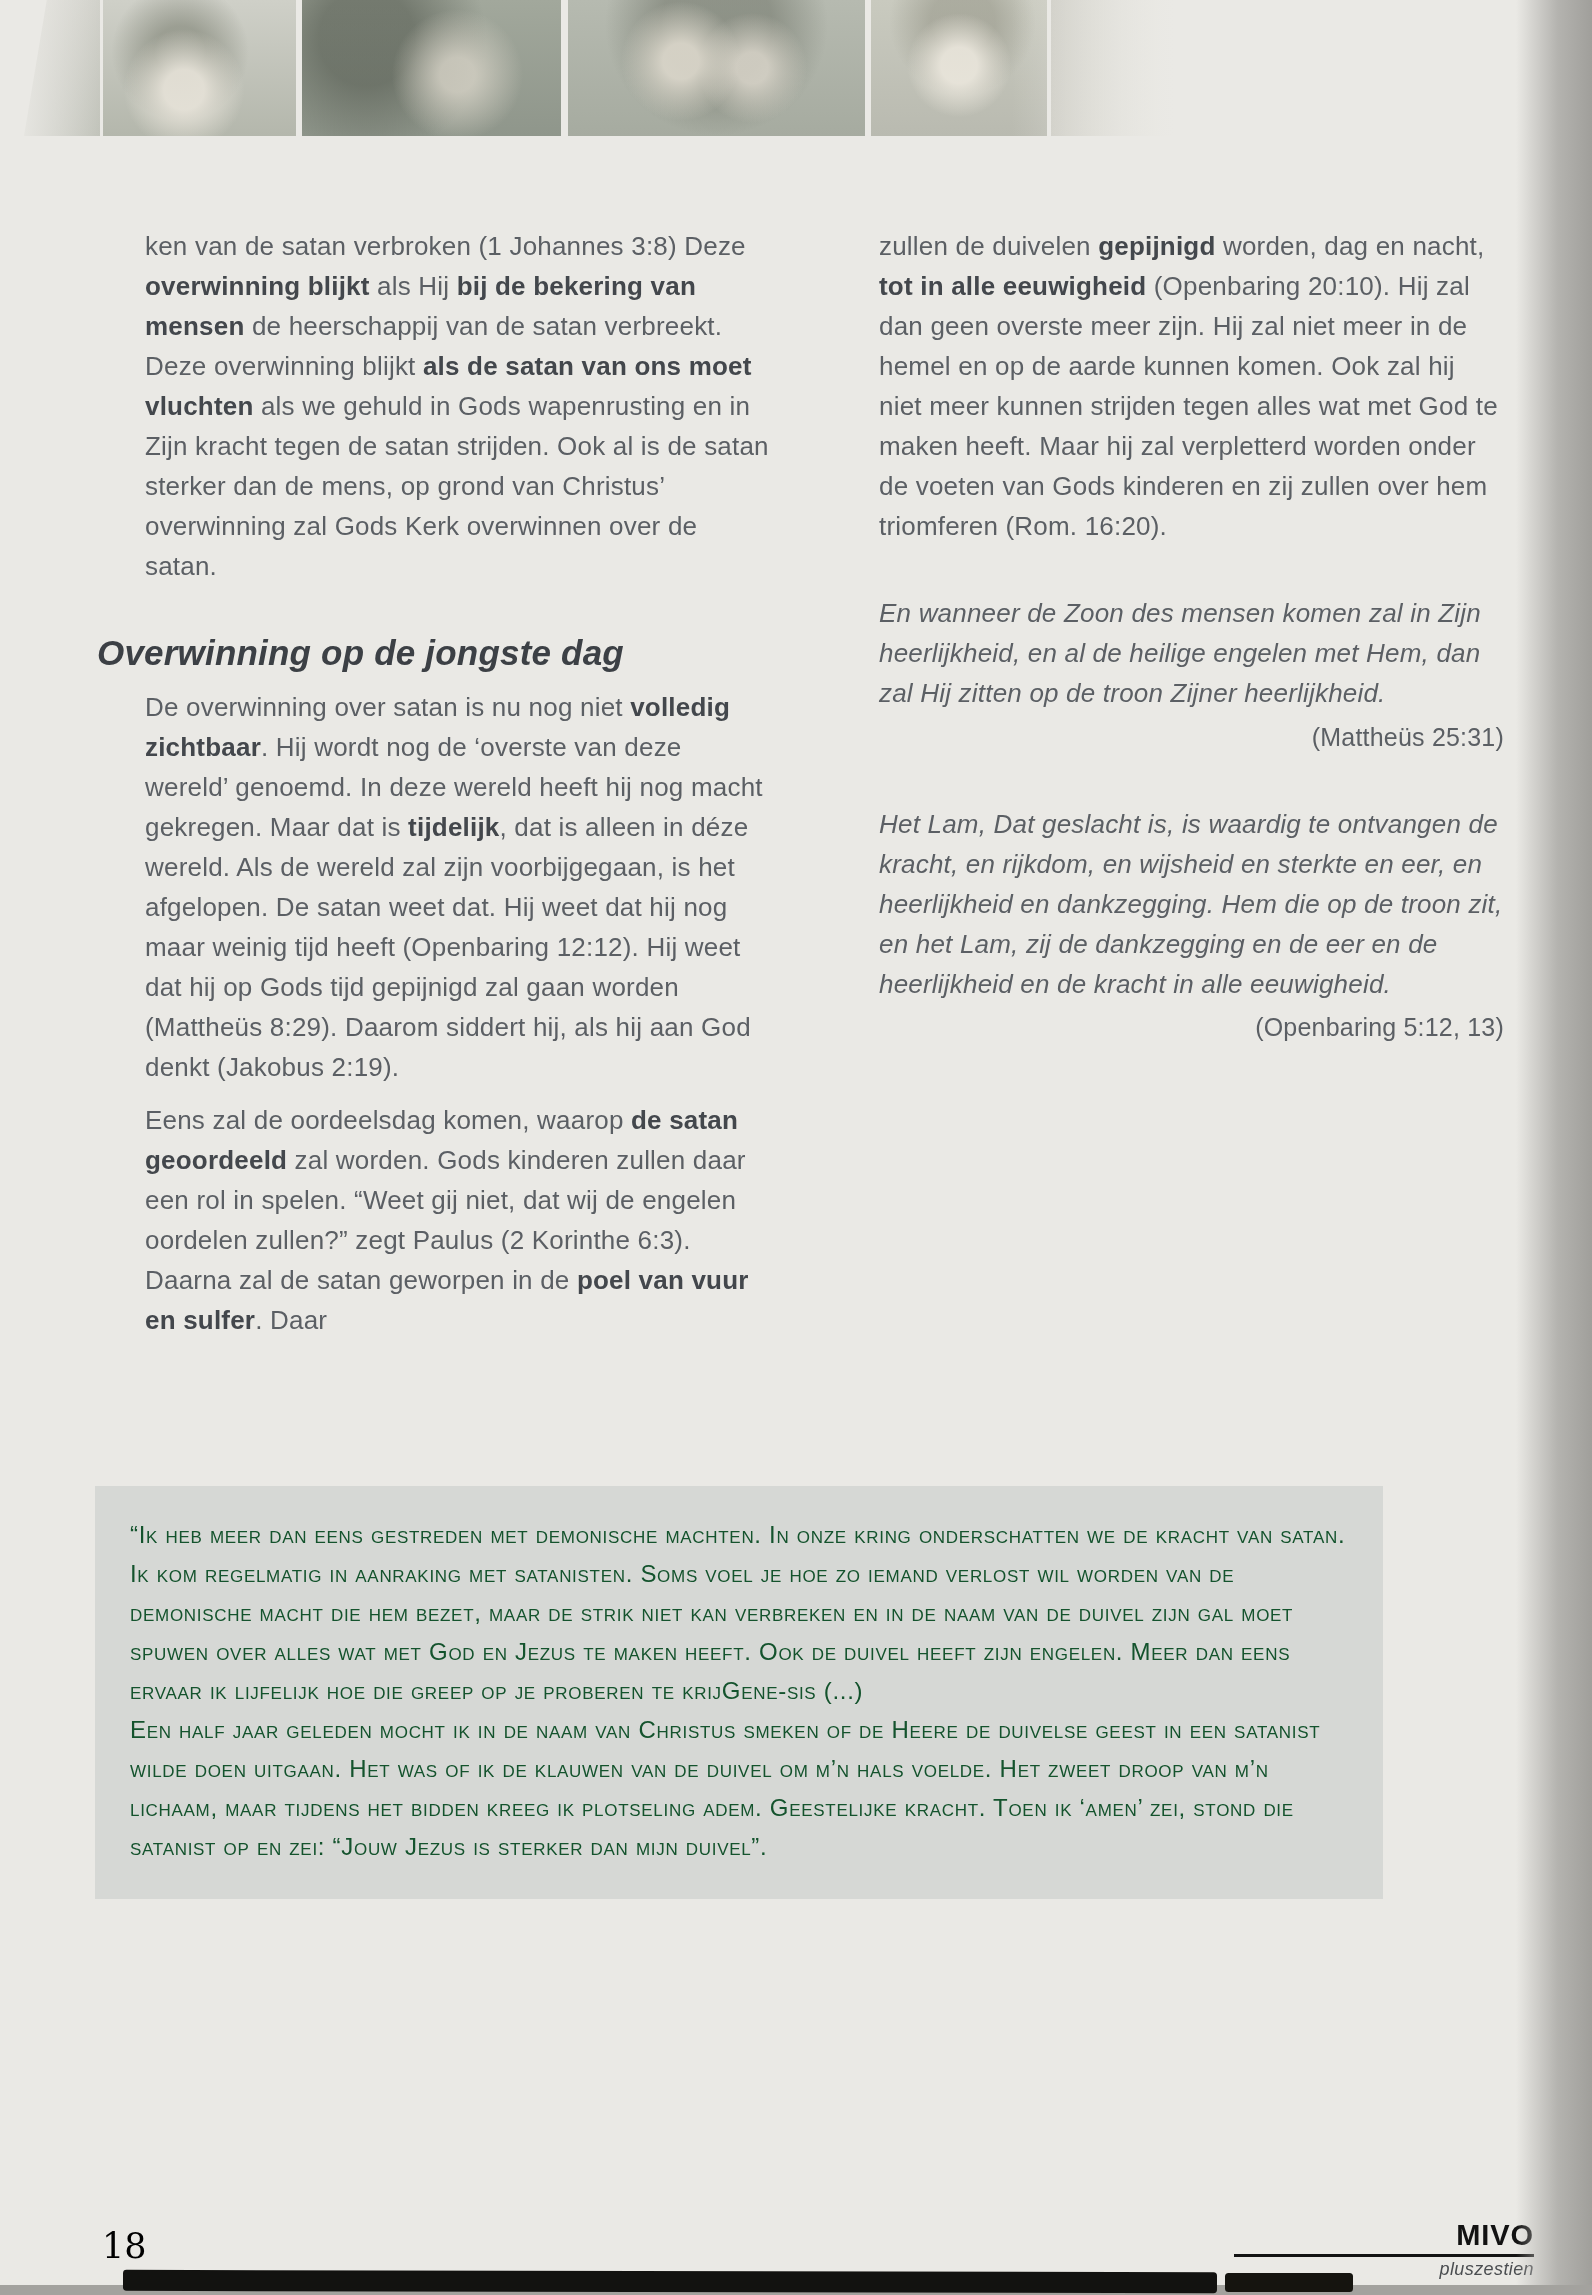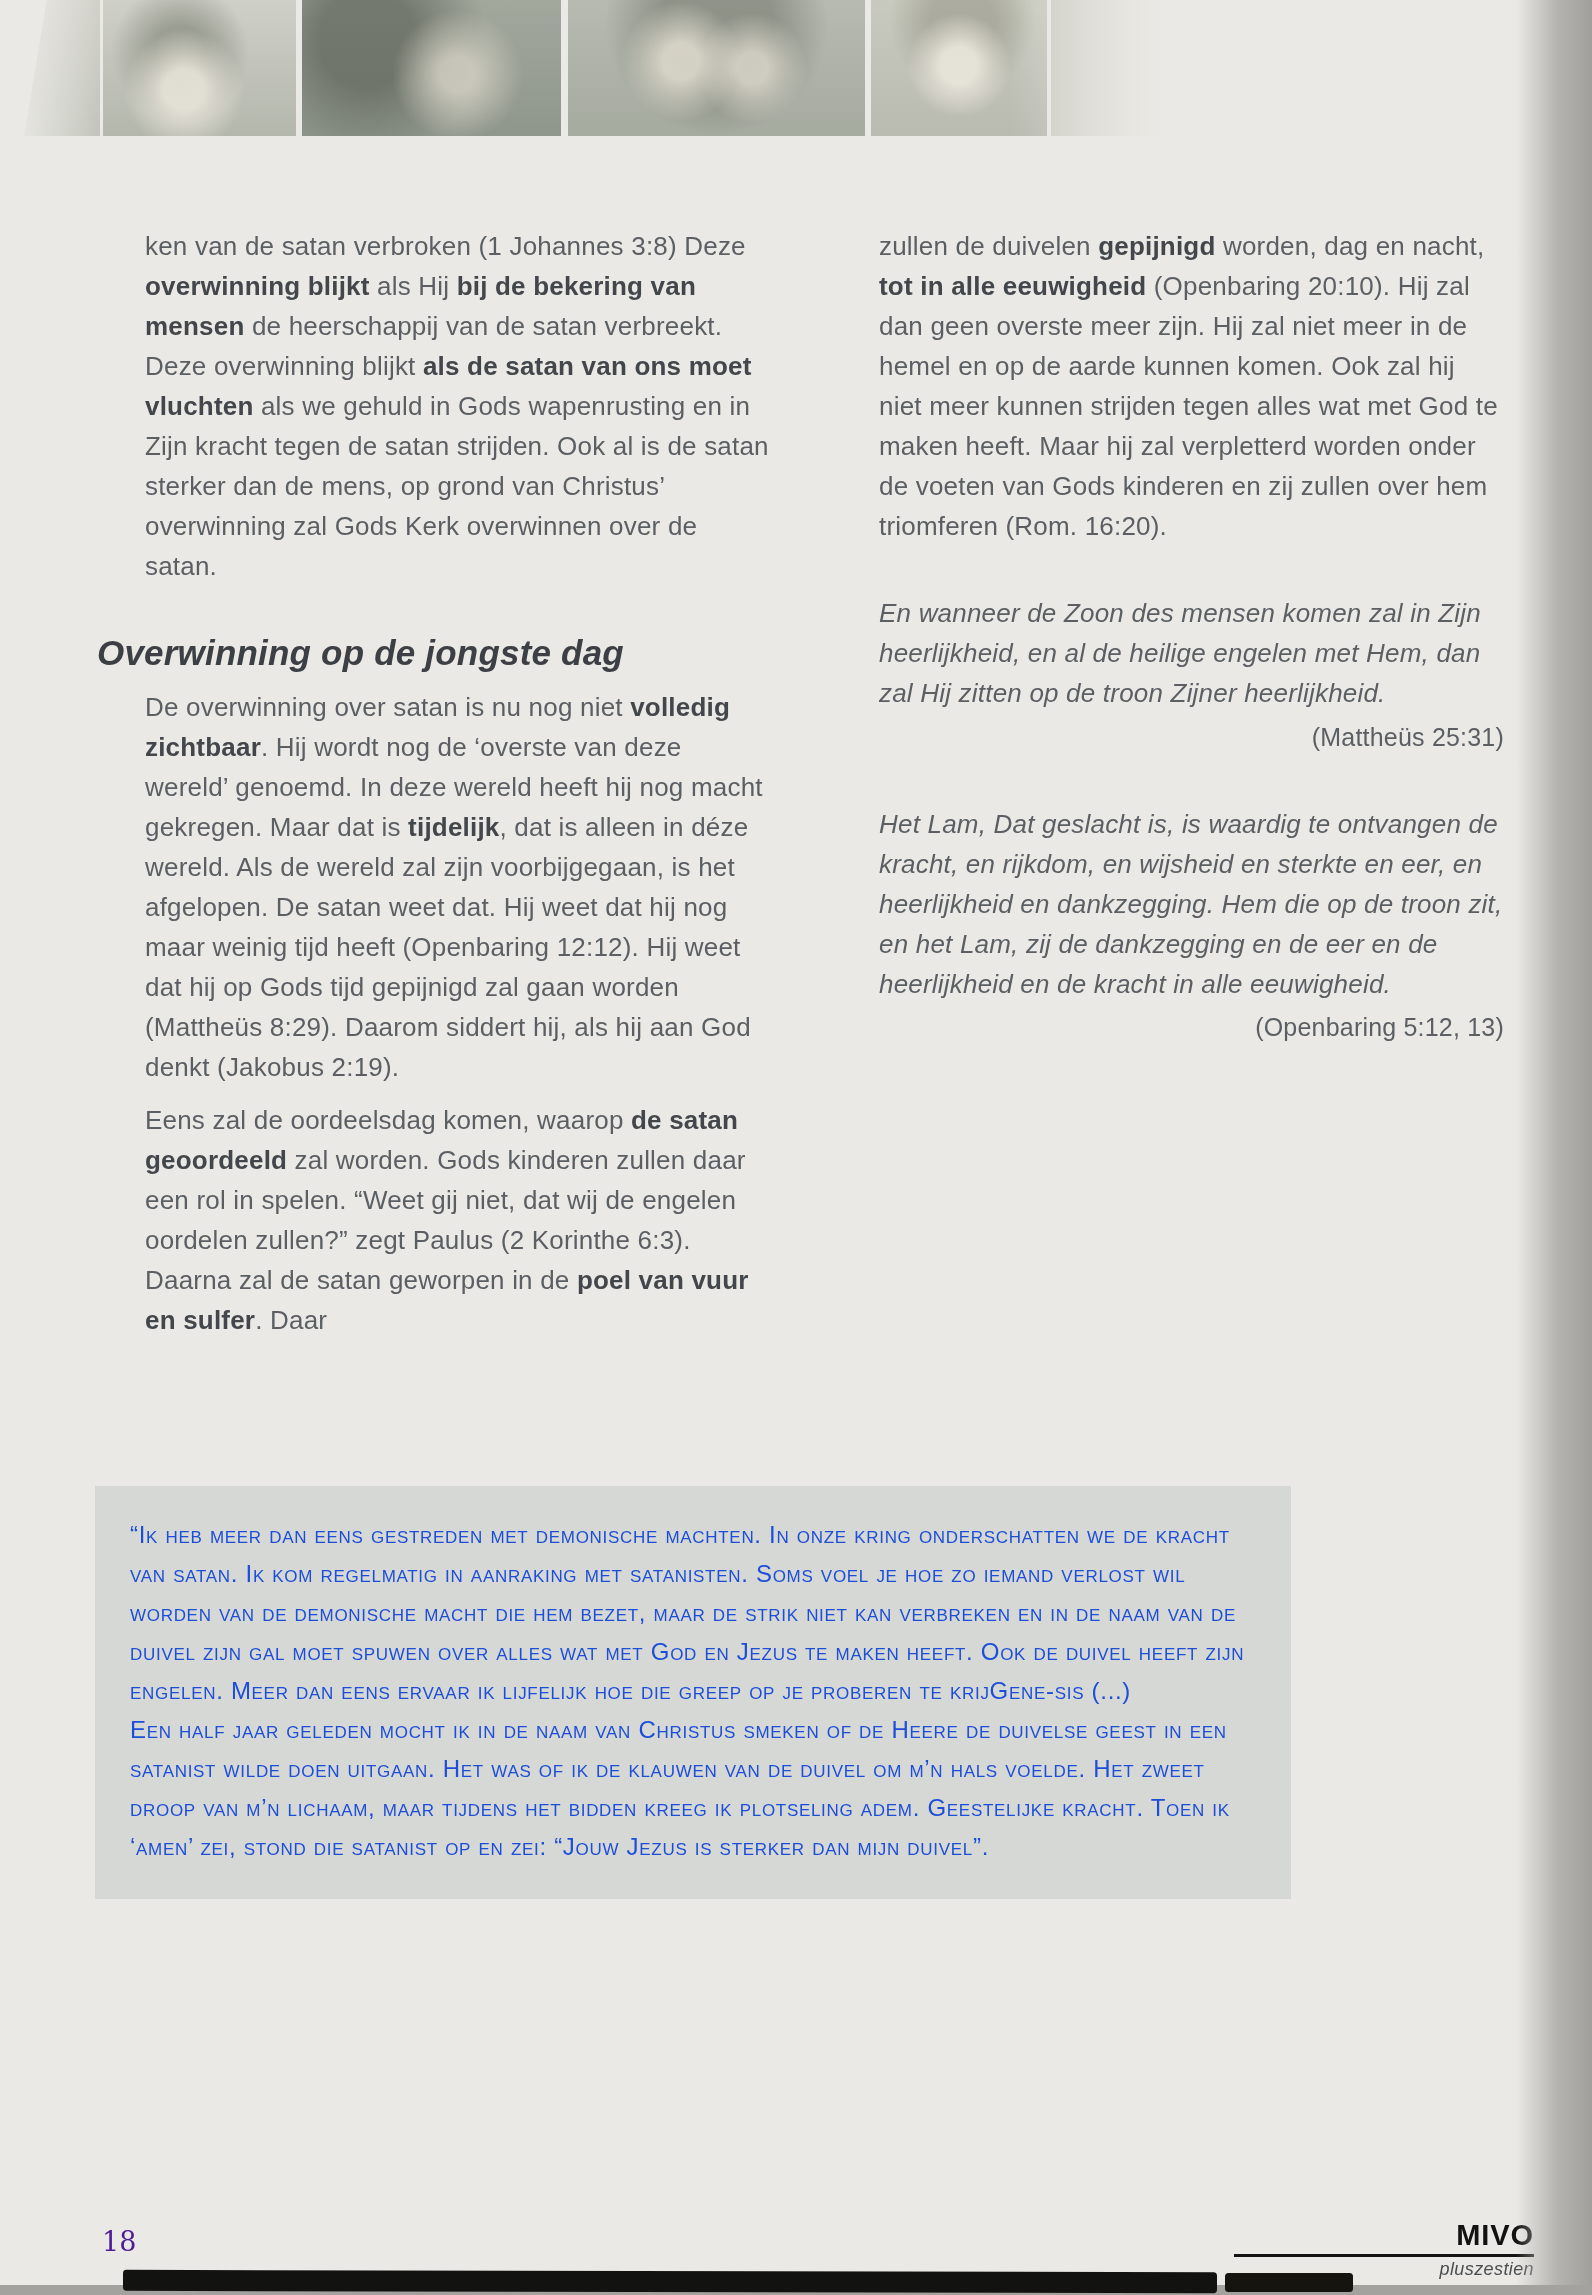--- a/index.html
+++ b/index.html
@@ -69,36 +69,36 @@
     letter-spacing: 0.2px;
   }
   .para-cont { margin-top: 13px; }
   .scripture { font-style: italic; margin-top: 47px; }
   .sref { text-align: right; margin-top: 3.5px; font-size: 25px; }
 
   
   .testimony {
     position: absolute;
     left: 95px; top: 1486px;
-    width: 1196px;
+    width: 1288px;
     background: #d6d8d5;
     padding: 29px 33px 33px 35px;
-    color: #1d4ed8;
+    color: #14532d;
     font-size: 24px;
     line-height: 39px;
     font-variant: small-caps;
     letter-spacing: 0.7px;
   }
   .testimony .src { margin-top: 39px; }
 
   
   .page-number {
     position: absolute; left: 102px; top: 2226px;
     font-family: "DejaVu Serif", serif;
-    font-size: 27px; color: #4c1d95;
+    font-size: 35px; color: #000000;
   }
   .brand {
     position: absolute; left: 1234px; top: 2220px; width: 300px;
     text-align: right;
   }
   .brand-name { font-size: 29px; font-weight: 700; color: #121212; letter-spacing: 0.9px; line-height: 31px; }
   .brand-rule { height: 3.5px; background: #131313; margin-top: 2.6px; }
   .brand-sub { font-size: 18px; font-style: italic; color: #4a4d50; margin-top: 1.7px; letter-spacing: 0.4px; }
 
   

